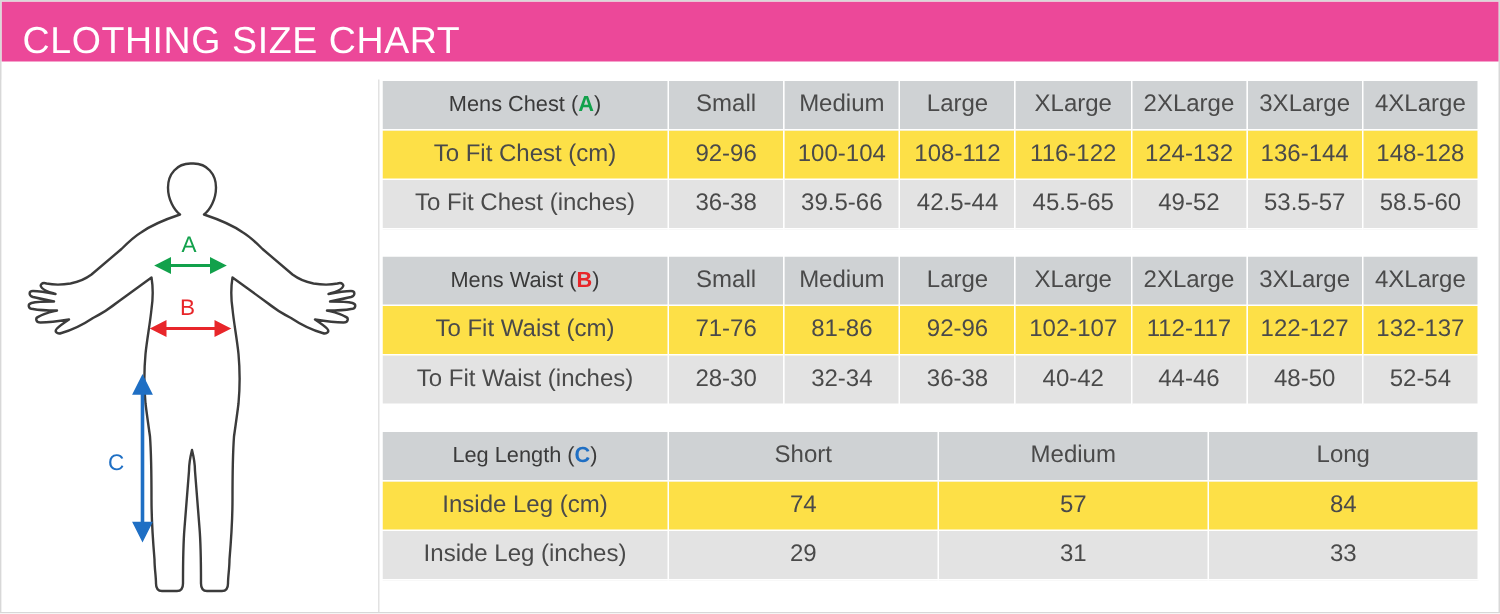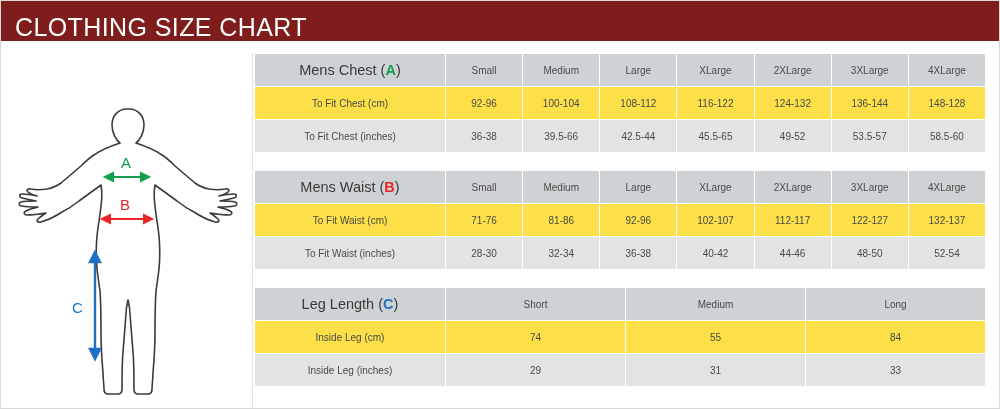--- a/index.html
+++ b/index.html
@@ -20,21 +20,21 @@
     box-sizing: border-box;
     overflow: hidden;
   }
   
   .header-bar {
     position: absolute;
     left: 0;
     top: 0;
     width: 1000px;
     height: 40px;
-    background: #7f1d1d;
+    background: #ec4899;
     box-sizing: border-box;
   }
   .header-title {
     position: absolute;
     left: 14px;
     top: 12px;
     color: #ffffff;
     font-size: 25px;
     letter-spacing: 0.4px;
     font-weight: normal;
@@ -68,21 +68,21 @@
   }
   table.size-table {
     border-collapse: collapse;
     table-layout: fixed;
     width: 732px;
     margin: 0;
   }
   table.size-table td {
     height: 32px;
     border: 1px solid #ffffff;
-    font-size: 10px;
+    font-size: 16px;
     color: #4a4a4a;
     text-align: center;
     vertical-align: middle;
     padding: 0;
     font-family: "Liberation Sans", sans-serif;
   }
   .hdr-row td {
     background: #cfd2d4;
     color: #3d3d3d;
     font-size: 14.5px;
@@ -302,21 +302,21 @@
         <td class="label-cell">
           <span>Leg Length (</span><span class="letter-c">C</span><span>)</span>
         </td>
         <td>Short</td>
         <td>Medium</td>
         <td>Long</td>
       </tr>
       <tr class="row-a">
         <td class="label-cell">Inside Leg (cm)</td>
         <td>74</td>
-        <td>55</td>
+        <td>57</td>
         <td>84</td>
       </tr>
       <tr class="row-b">
         <td class="label-cell">Inside Leg (inches)</td>
         <td>29</td>
         <td>31</td>
         <td>33</td>
       </tr>
     </tbody>
       </table>

